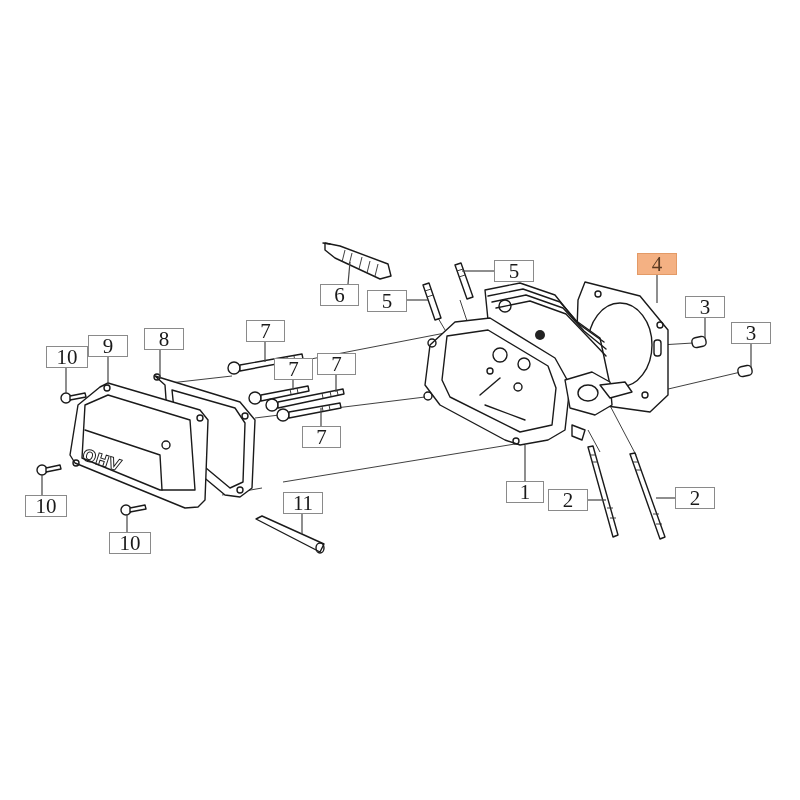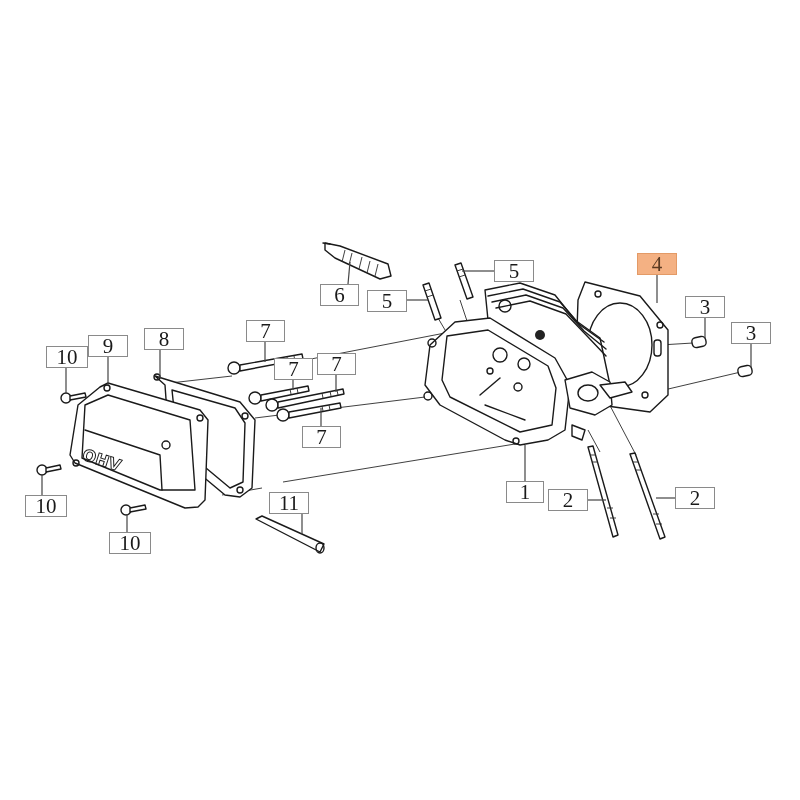--- a/index.html
+++ b/index.html
@@ -200,13 +200,13 @@
 <div class="callout" style="left:320px;top:284px;width:39px;">6</div>
 <div class="callout" style="left:246px;top:320px;width:39px;">7</div>
 <div class="callout" style="left:274px;top:358px;width:39px;">7</div>
 <div class="callout" style="left:317px;top:353px;width:39px;">7</div>
 <div class="callout" style="left:302px;top:426px;width:39px;">7</div>
 <div class="callout" style="left:144px;top:328px;width:40px;">8</div>
 <div class="callout" style="left:88px;top:335px;width:40px;">9</div>
 <div class="callout" style="left:46px;top:346px;width:42px;">10</div>
 <div class="callout" style="left:25px;top:495px;width:42px;">10</div>
 <div class="callout" style="left:109px;top:532px;width:42px;">10</div>
-<div class="callout" style="left:269px;top:492px;width:40px;">11</div>
+<div class="callout" style="left:283px;top:492px;width:40px;">11</div>
 
 </body></html>

